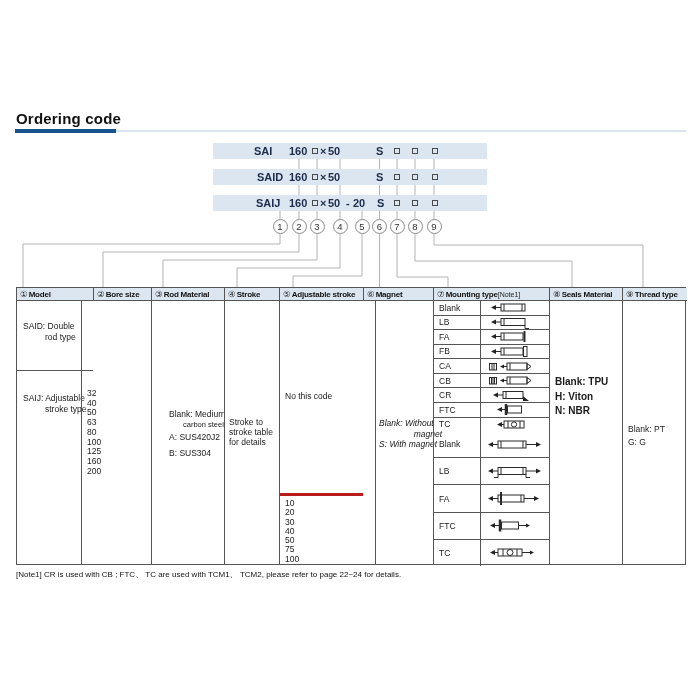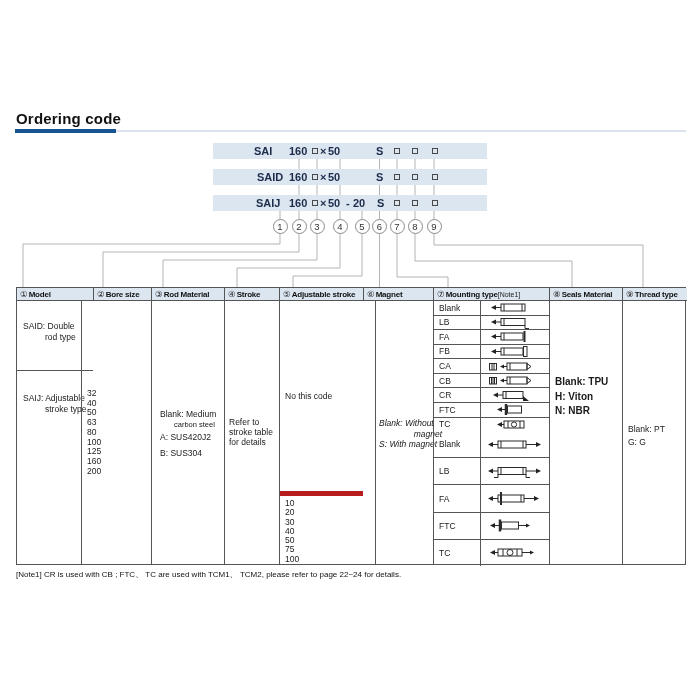--- a/index.html
+++ b/index.html
@@ -39,25 +39,25 @@
   .bl  { border-left:1px solid #555; }
   .cell-text { font-size:8.5px; line-height:10.5px; white-space:nowrap; }
 
   
   .msec1 { height:125px; border-bottom:1px solid #555; padding-top:52px; padding-left:6px; }
   .msec2 { height:70px;  border-bottom:1px solid #555; padding-top:20px; padding-left:6px; }
   .msec3 { padding-top:22px; padding-left:6px; }
   .ind { padding-left:22px; }
 
   .bore-list { padding-top:88px; padding-left:5px; font-size:8.5px; line-height:9.7px; }
-  .rod-cell  { padding-top:108px; padding-left:8px; }
+  .rod-cell  { padding-top:108px; padding-left:17px; }
   .rod-sub   { font-size:7.5px; padding-left:14px; line-height:9px; }
   .stroke-cell { padding-top:116px; padding-left:4px; font-size:8.5px; line-height:10px; }
 
-  .adj-top { height:195px; border-bottom:5px solid #b91c1c; padding-top:90px; padding-left:5px; }
+  .adj-top { height:195px; border-bottom:3px solid #b91c1c; padding-top:90px; padding-left:5px; }
   .adj-list { padding-top:3px; padding-left:5px; font-size:8.5px; line-height:9.3px; }
 
   .mag-cell { padding-top:117px; padding-left:3px; width:66px; }
   .mag-cell div { font-size:8.5px; line-height:10.5px; white-space:nowrap; }
   .mag-right { text-align:right; }
 
   
   .mnt-upper { height:130px; display:flex; flex-direction:column; }
   .mnt-lower { height:135px; display:flex; flex-direction:column; }
   .mrow { display:flex; flex:1; border-bottom:1px solid #555; }
@@ -221,21 +221,21 @@
     </div>
 
     <div class="col bl rod-cell" style="left:134px;width:73px;">
       <div class="cell-text">Blank: Medium</div>
       <div class="rod-sub">carbon steel</div>
       <div class="cell-text" style="margin-top:3px;">A: SUS420J2</div>
       <div class="cell-text" style="margin-top:6px;">B: SUS304</div>
     </div>
 
     <div class="col bl stroke-cell" style="left:207px;width:55px;">
-      <div>Refer to</div>
+      <div>Stroke to</div>
       <div>stroke table</div>
       <div>for details</div>
     </div>
 
     <div class="col bl" style="left:262px;width:84px;">
       <div class="adj-top cell-text">No this code</div>
       <div class="adj-list">
         <div>10</div>
         <div>20</div>
         <div>30</div>

